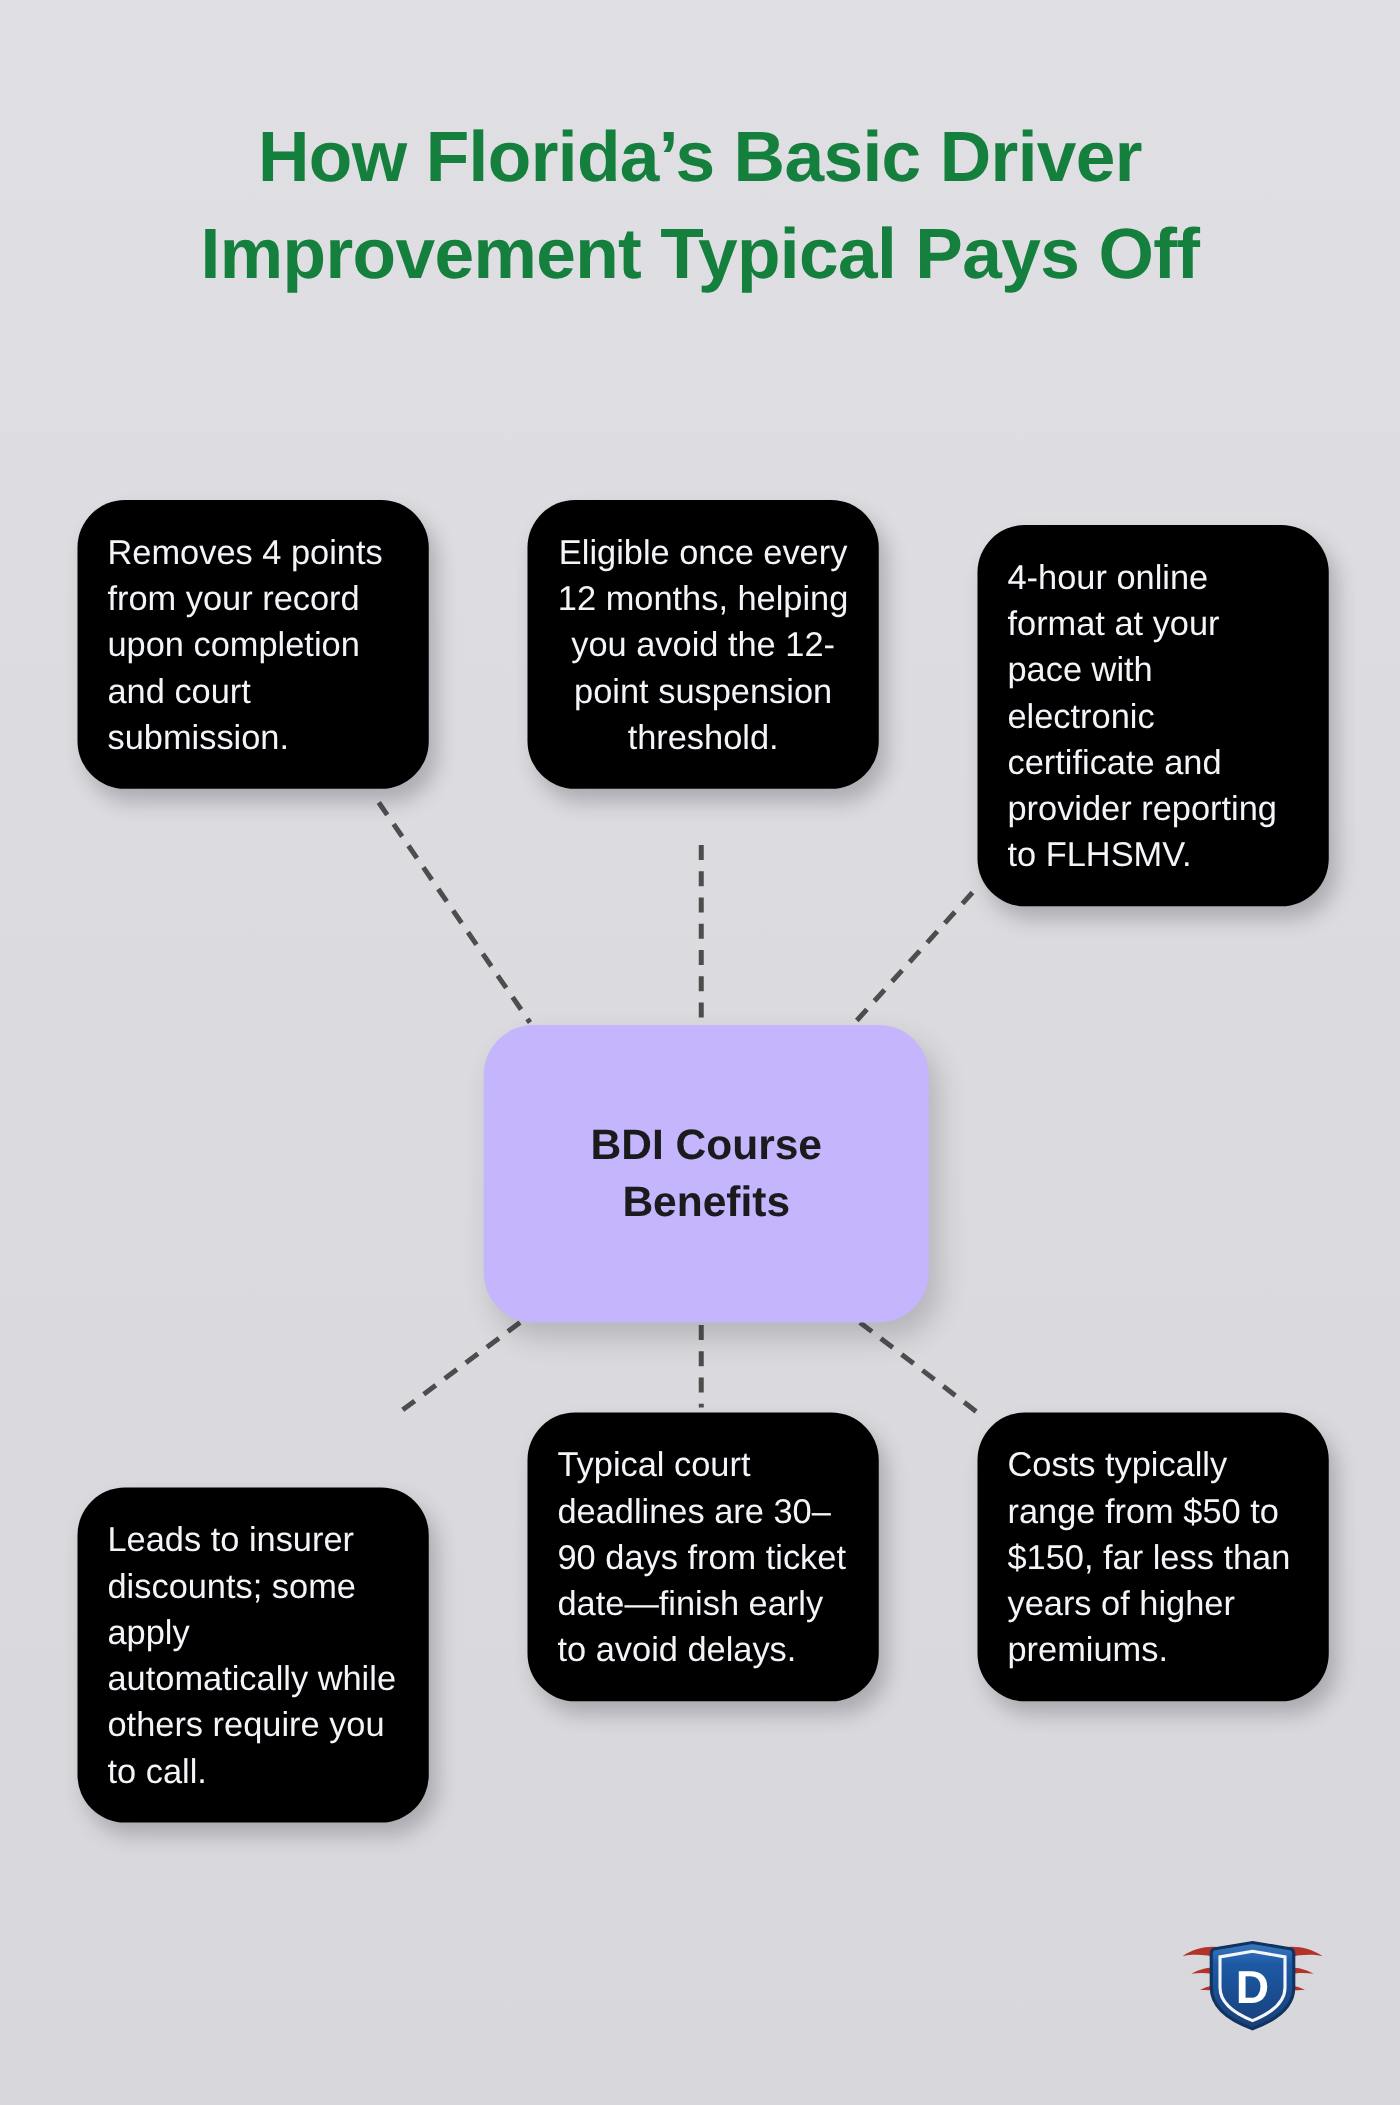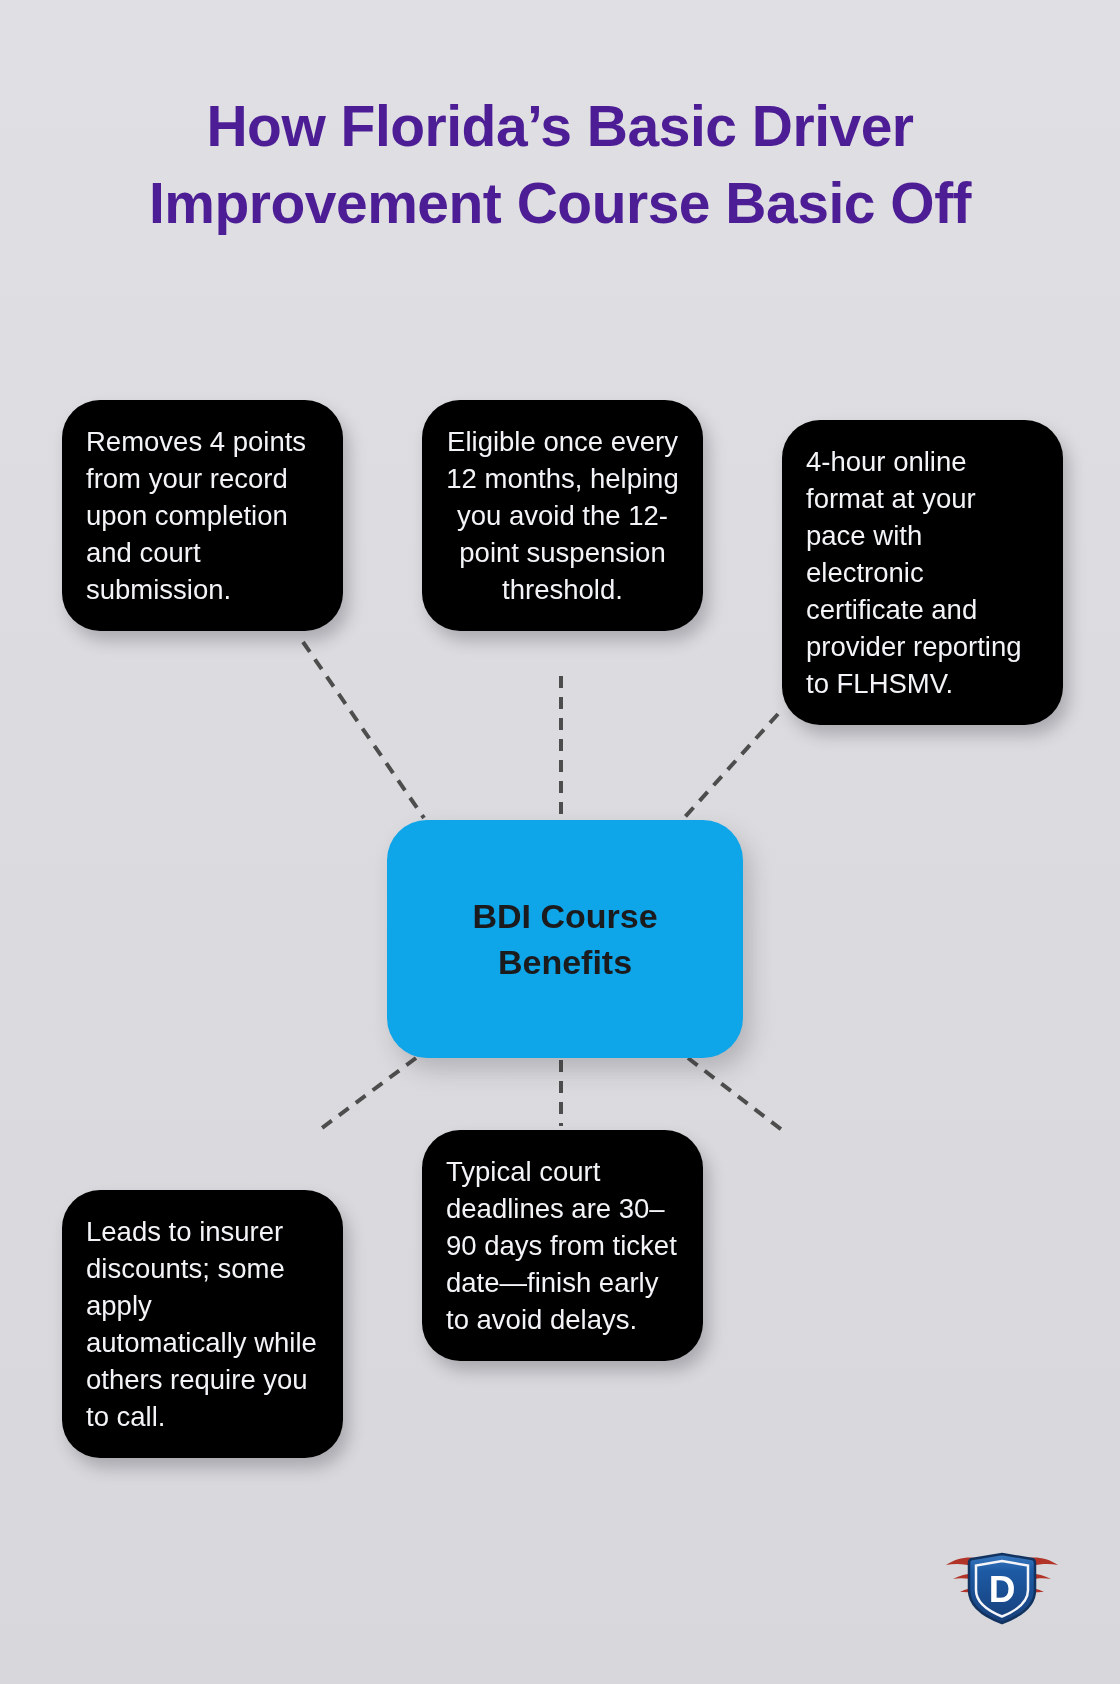--- a/index.html
+++ b/index.html
@@ -13,21 +13,21 @@
   .stage { position: absolute; inset: 0; width: 1120px; height: 1684px; }
 
   .title {
     position: absolute;
     top: 88px; left: 0; width: 1120px;
     text-align: center;
     font-size: 57px;
     line-height: 77px;
     font-weight: bold;
     letter-spacing: -0.5px;
-    color: #4c1d95;
+    color: #15803d;
   }
 
   .connectors {
     position: absolute; inset: 0;
     width: 1120px; height: 1684px;
     pointer-events: none;
   }
   .connectors line {
     stroke: #4d4d4d;
     stroke-width: 4;
@@ -52,21 +52,21 @@
   #b2 { left: 422px; top: 400px; text-align: center; }
   #b3 { left: 782px; top: 420px; }
   #b4 { left: 62px;  top: 1190px; }
   #b5 { left: 422px; top: 1130px; }
   #b6 { left: 782px; top: 1130px; }
 
   .center-node {
     position: absolute;
     left: 387px; top: 820px;
     width: 356px; height: 238px;
-    background: #0ea5e9;
+    background: #c4b5fd;
     border-radius: 40px;
     box-shadow: 8px 12px 22px rgba(50,50,60,0.22);
     display: flex;
     align-items: center;
     justify-content: center;
   }
   .center-node span {
     display: block;
     width: 240px;
     text-align: center;
@@ -82,21 +82,21 @@
     width: 120px; height: 80px;
   }
 </style>
 </head>
 <body>
 
 <div class="stage">
 
   <h1 class="title">
     <span>How Florida’s Basic Driver</span><br>
-    <span>Improvement Course Basic Off</span>
+    <span>Improvement Typical Pays Off</span>
   </h1>
 
   <svg class="connectors" viewBox="0 0 1120 1684" aria-hidden="true">
     <line x1="303" y1="642" x2="424" y2="818"></line>
     <line x1="561" y1="676" x2="561" y2="818"></line>
     <line x1="778" y1="714" x2="684" y2="818"></line>
     <line x1="416" y1="1058" x2="322" y2="1128"></line>
     <line x1="561" y1="1060" x2="561" y2="1126"></line>
     <line x1="688" y1="1058" x2="782" y2="1130"></line>
   </svg>
@@ -108,20 +108,23 @@
     <p>Eligible once every 12 months, helping you avoid the 12-point suspension threshold.</p>
   </div>
   <div class="benefit" id="b3">
     <p>4-hour online format at your pace with electronic certificate and provider reporting to FLHSMV.</p>
   </div>
   <div class="benefit" id="b4">
     <p>Leads to insurer discounts; some apply automatically while others require you to call.</p>
   </div>
   <div class="benefit" id="b5">
     <p>Typical court deadlines are 30–90 days from ticket date—finish early to avoid delays.</p>
+  </div>
+  <div class="benefit" id="b6">
+    <p>Costs typically range from $50 to $150, far less than years of higher premiums.</p>
   </div>
 
   <div class="center-node">
     <span>BDI Course Benefits</span>
   </div>
 
   <svg class="brand-logo" viewBox="0 0 120 80" aria-hidden="true">
     <defs>
       <linearGradient id="shieldGrad" x1="0" y1="0" x2="0" y2="1">
         <stop offset="0" stop-color="#3a79c0"></stop>

